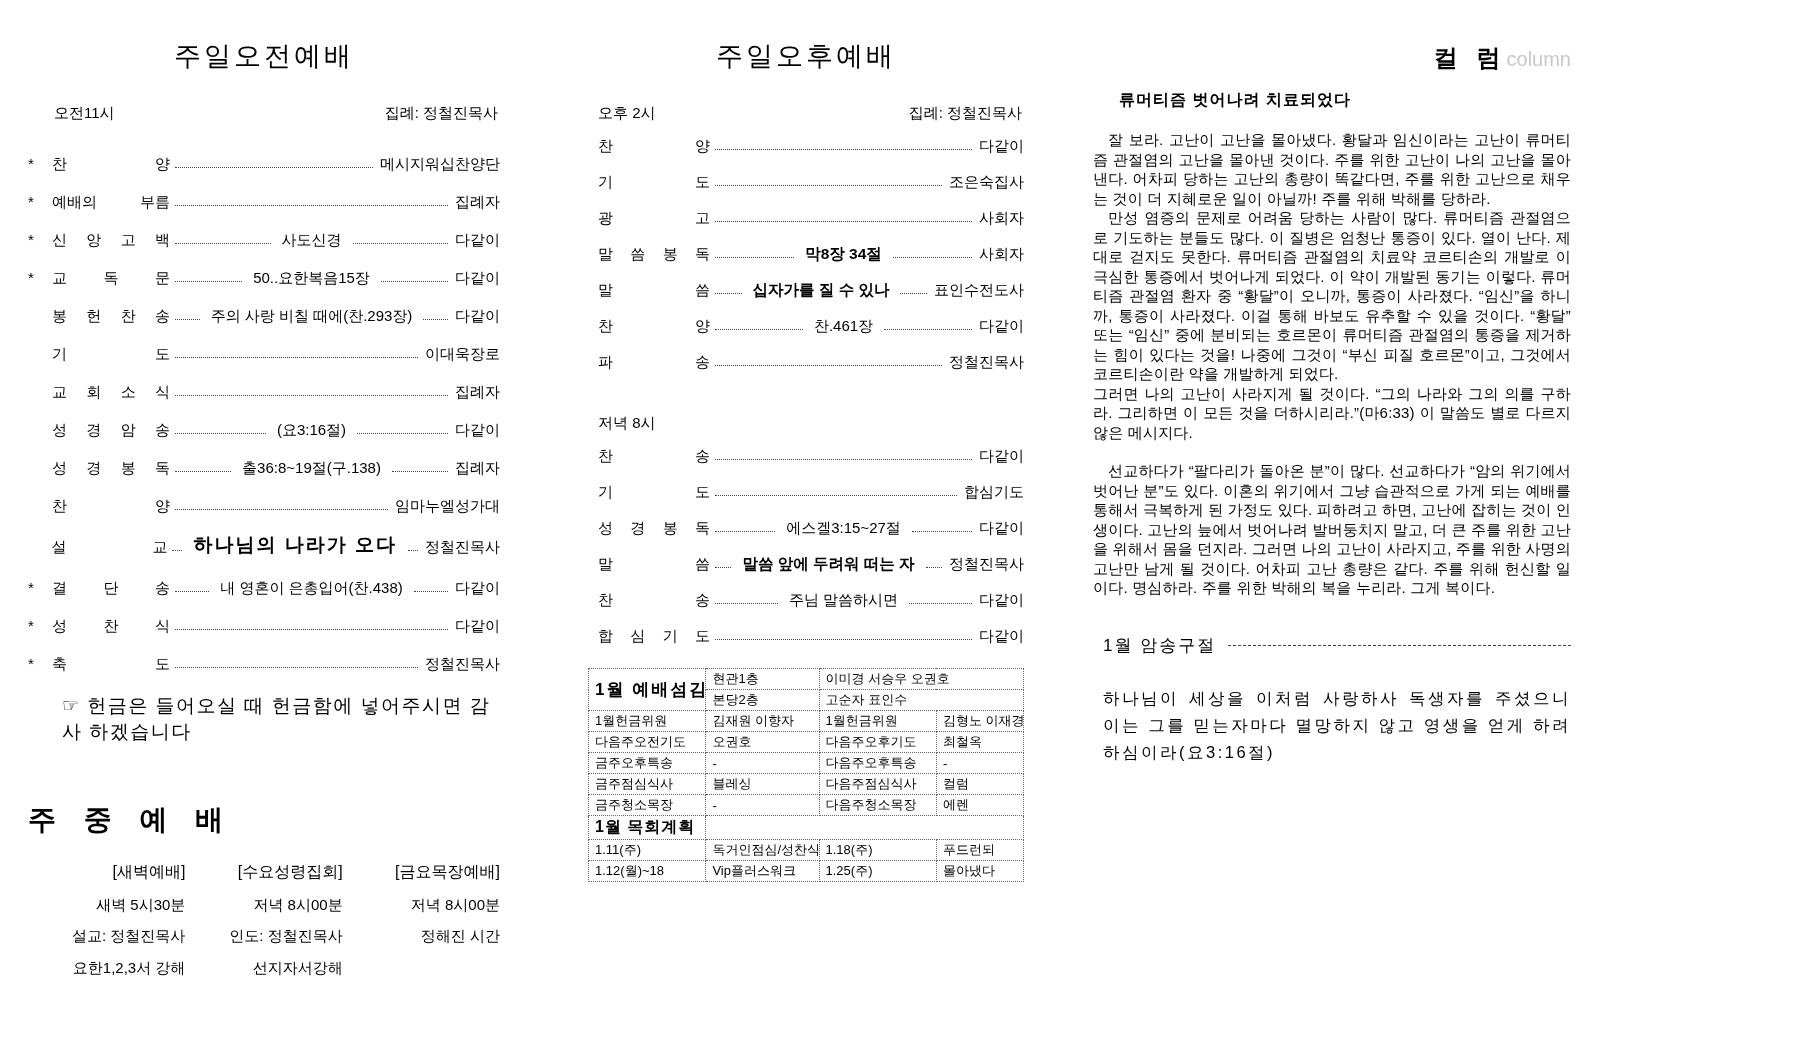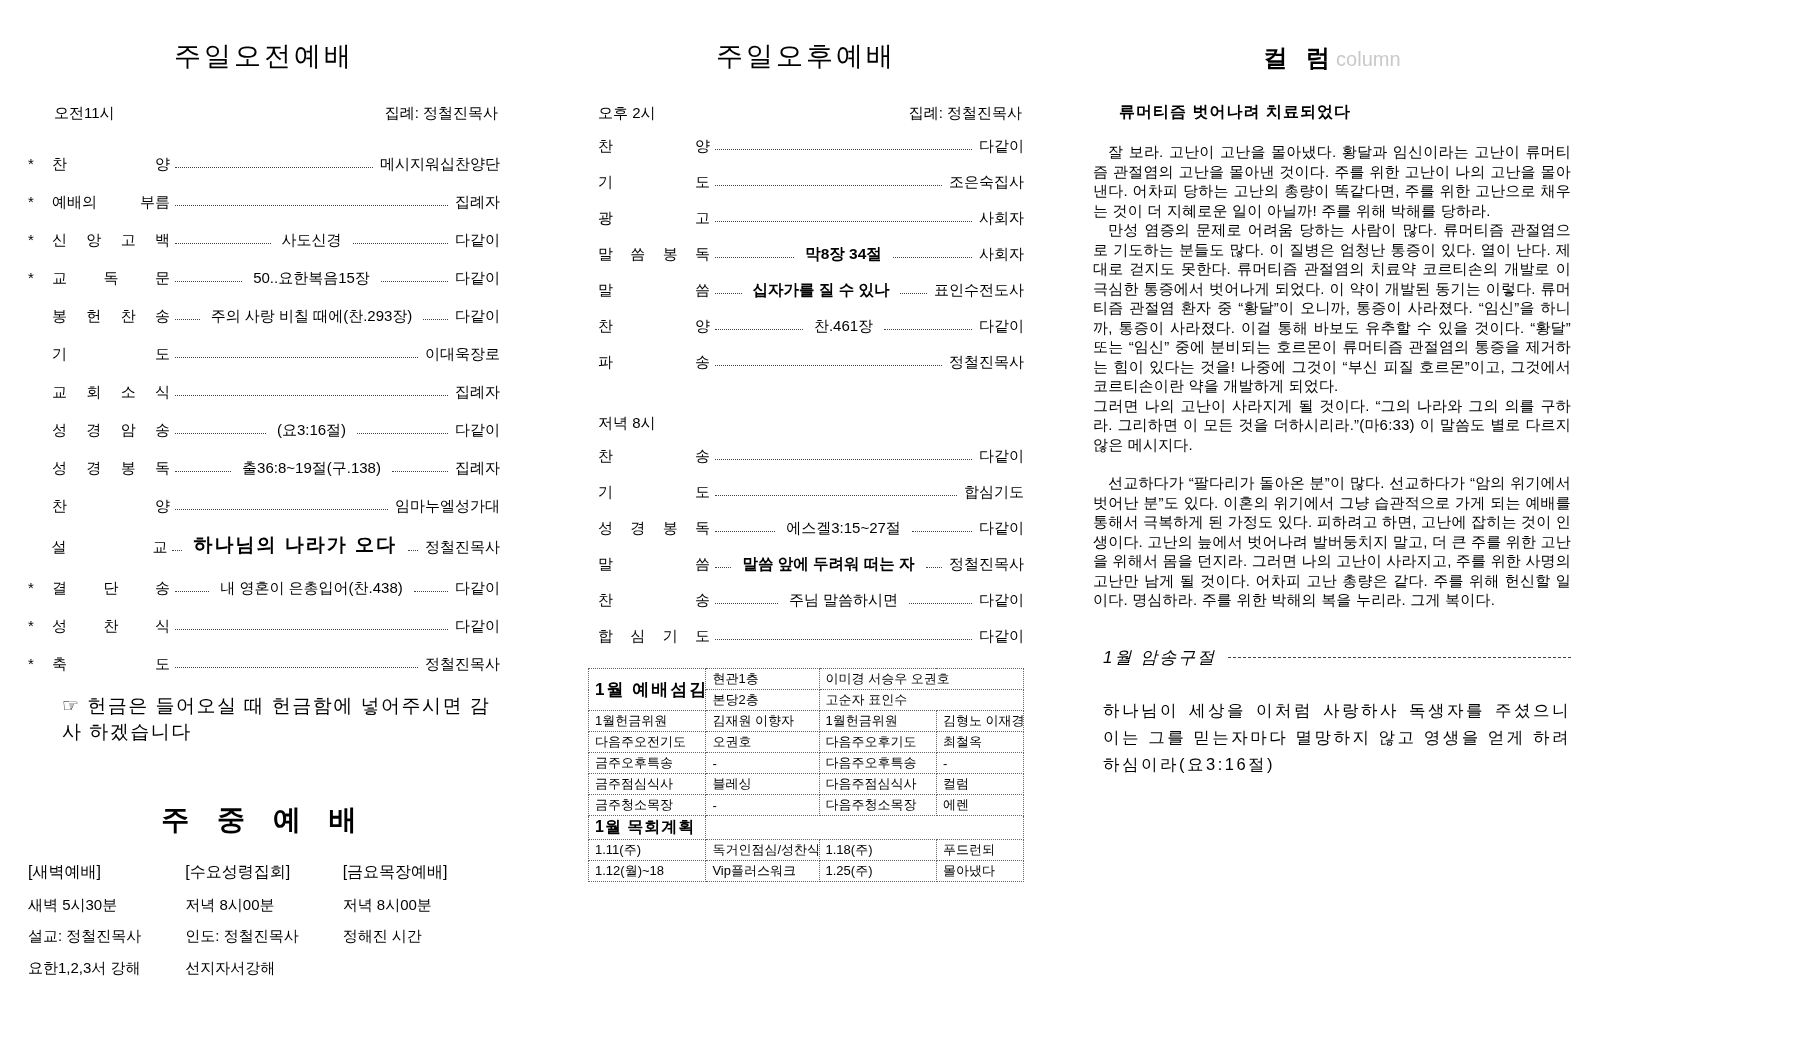--- a/index.html
+++ b/index.html
@@ -26,40 +26,40 @@
   .leader{flex:1 1 auto;border-bottom:1px dotted #444;margin:0 5px 4px;min-width:10px;height:1px;}
   .center{padding:0 6px;white-space:nowrap;}
   .right{white-space:nowrap;padding-left:2px;}
   .svc-row.big{margin-bottom:24px;}
   .svc-row.big .center{font-weight:bold;font-size:19px;letter-spacing:2px;line-height:20px;}
   .svc-row.bold .center{font-weight:bold;font-size:15.5px;}
 
   .notice{font-size:19px;letter-spacing:1.5px;margin:16px 0 0 34px;}
 
   .weekday{margin-top:56px;}
-  .weekday-title{font-size:28px;font-weight:bold;text-align:center;letter-spacing:10px;margin:0 0 16px 0;}
+  .weekday-title{font-size:28px;font-weight:bold;text-align:left;letter-spacing:10px;margin:0 0 16px 0;}
   .weekday-cols{display:flex;}
-  .wcol{flex:1;text-align:left;font-size:15px;line-height:2.1;}
+  .wcol{flex:1;text-align:right;font-size:15px;line-height:2.1;}
   .whead{font-size:16px;}
 
   .wed-section{margin-top:44px;}
 
   .sched{width:100%;border-collapse:collapse;margin-top:24px;font-size:13px;table-layout:fixed;}
   .sched td{border:1px dotted #666;padding:1px 6px;height:17px;vertical-align:middle;overflow:hidden;white-space:nowrap;}
   .sched td.th{font-weight:bold;font-size:17px;text-align:center;letter-spacing:2px;}
   .sched td.th2{font-weight:bold;font-size:16px;letter-spacing:1px;}
 
-  .col-title{text-align:center;font-size:24px;margin-bottom:28px;}
+  .col-title{text-align:right;font-size:24px;margin-bottom:16px;}
   .col-title .kr{font-weight:bold;letter-spacing:6px;}
   .col-title .en{color:#c9c9c9;font-size:20px;font-weight:normal;}
   .col-sub{font-weight:bold;font-size:16px;margin:0 0 8px 26px;letter-spacing:1px;}
   .para{font-size:15px;line-height:19.5px;text-align:justify;letter-spacing:0.2px;margin:0;}
   .para.indent{text-indent:15px;}
   .para.gap{margin-top:19px;}
-  .memory-head{display:flex;align-items:center;margin:36px 0 28px 10px;font-size:17px;font-style:italic;}
+  .memory-head{display:flex;align-items:center;margin:36px 0 28px 10px;font-size:17px;}
   .memory-head .txt{margin-right:12px;letter-spacing:2px;white-space:nowrap;}
   .memory-head .rule{flex:1;border-top:1px dashed #444;height:0;}
   .memory-verse{font-size:16.5px;line-height:27px;text-align:justify;letter-spacing:2.5px;margin:0 0 0 10px;}
 </style>
 </head>
 <body>
 
 <section class="col" id="col-left">
   <h1 class="svc-title">주일오전예배</h1>
   <div class="hdr-row">

